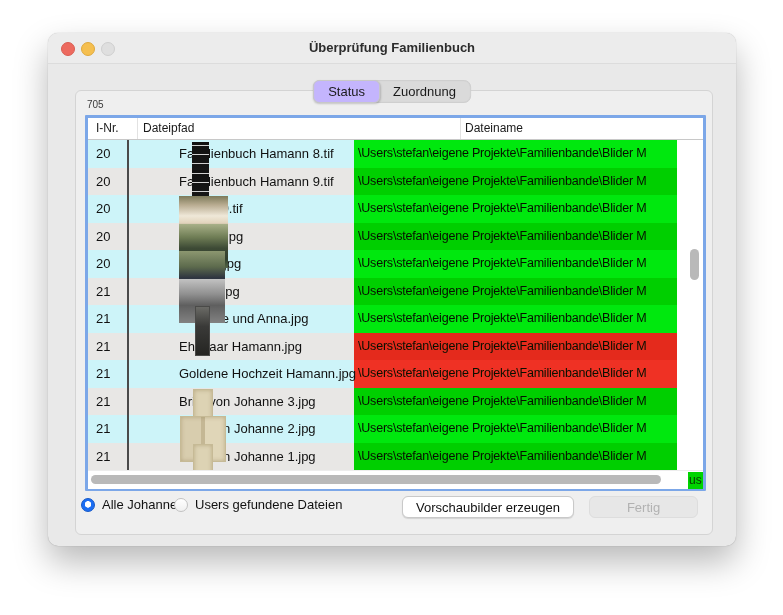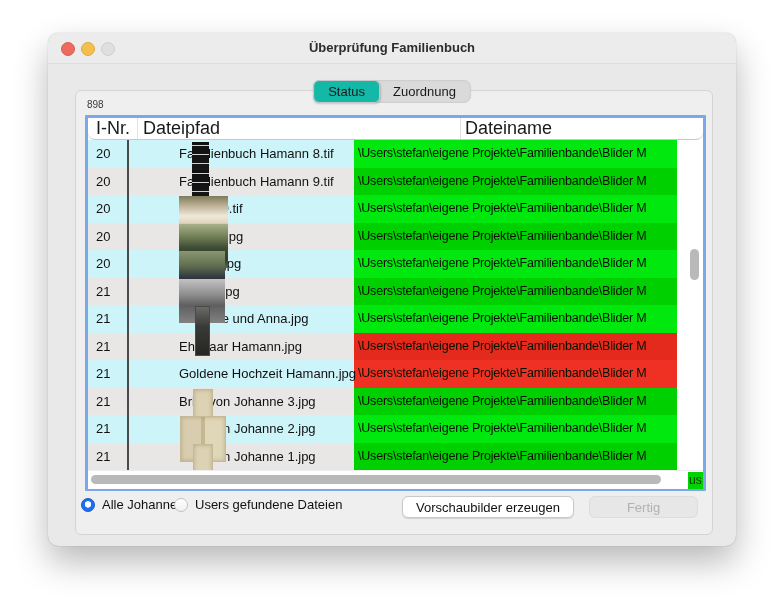--- a/index.html
+++ b/index.html
@@ -31,39 +31,39 @@
   
   .tabs{
     position:absolute;left:50%;top:47px;transform:translateX(-50%);
     display:flex;background:#dadada;border:1px solid #cfcfcf;border-radius:7px;
     height:21px;z-index:5;box-shadow:inset 0 0 1px rgba(0,0,0,0.08);
   }
   .tab{
     padding:0 14px;font-size:13px;line-height:21px;color:#1a1a1a;cursor:default;
   }
   .tab.selected{
-    background:#14b8a6;border-radius:6px;margin:-1px;
+    background:#c4b5fd;border-radius:6px;margin:-1px;
     border:1px solid #c8c8c8;box-shadow:0 1px 2px rgba(0,0,0,0.18);
   }
   
   .groupbox{
     position:absolute;left:27px;top:57px;width:636px;height:443px;
     background:#efefef;border:1px solid #d4d4d4;border-radius:6px;
   }
   .row-count{
     position:absolute;left:11px;top:8px;font-size:10px;color:#3a3a3a;
   }
   
   .table-wrap{
     position:absolute;left:9px;top:24px;width:615px;height:370px;
     border:3px solid #7ca7e8;background:#ffffff;border-radius:1px;
   }
   .thead{
     display:flex;height:21px;background:#ffffff;border-bottom:1px solid #c8c8c8;
-    font-size:18px;color:#1a1a1a;border-radius:7px;
+    font-size:12px;color:#1a1a1a;
   }
   .th{line-height:21px;white-space:nowrap;overflow:hidden;}
   .th-inr{width:49px;padding-left:8px;box-sizing:border-box;}
   .th-name{width:227px;padding-left:4px;box-sizing:border-box;border-left:1px solid #e2e2e2;}
   .th-path{width:323px;padding-left:5px;box-sizing:border-box;border-left:1px solid #e2e2e2;}
   .tbody{
     position:relative;height:330px;overflow:hidden;background:#ffffff;
   }
   .trow{display:flex;height:27.5px;position:relative;}
   .trow.stripe-a .c-inr,.trow.stripe-a .c-name{background:#cdf4f9;}
@@ -167,21 +167,21 @@
     <div class="traffic tl-gray"></div>
     <div class="win-title">Überprüfung Familienbuch</div>
   </div>
 
   <div class="tabs">
     <div class="tab selected">Status</div>
     <div class="tab">Zuordnung</div>
   </div>
 
   <div class="groupbox">
-    <div class="row-count">898</div>
+    <div class="row-count">705</div>
 
     <div class="table-wrap">
       <div class="thead">
         <div class="th th-inr">I-Nr.</div>
         <div class="th th-path">Dateipfad</div>
         <div class="th th-name">Dateiname</div>
       </div>
 
       <div class="tbody">
         <div class="trow stripe-a">

